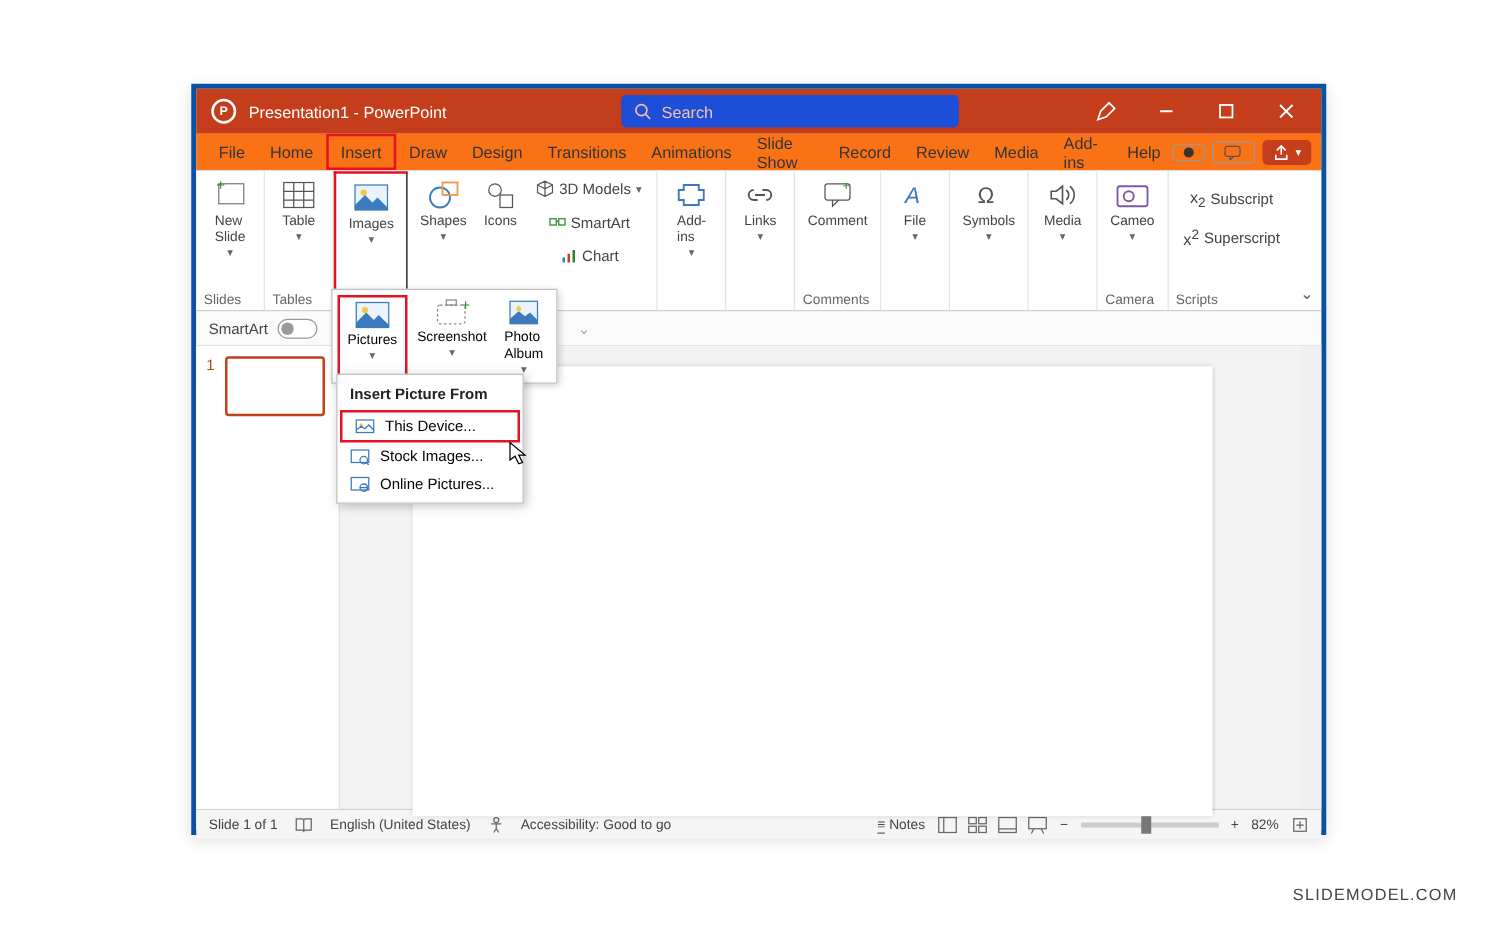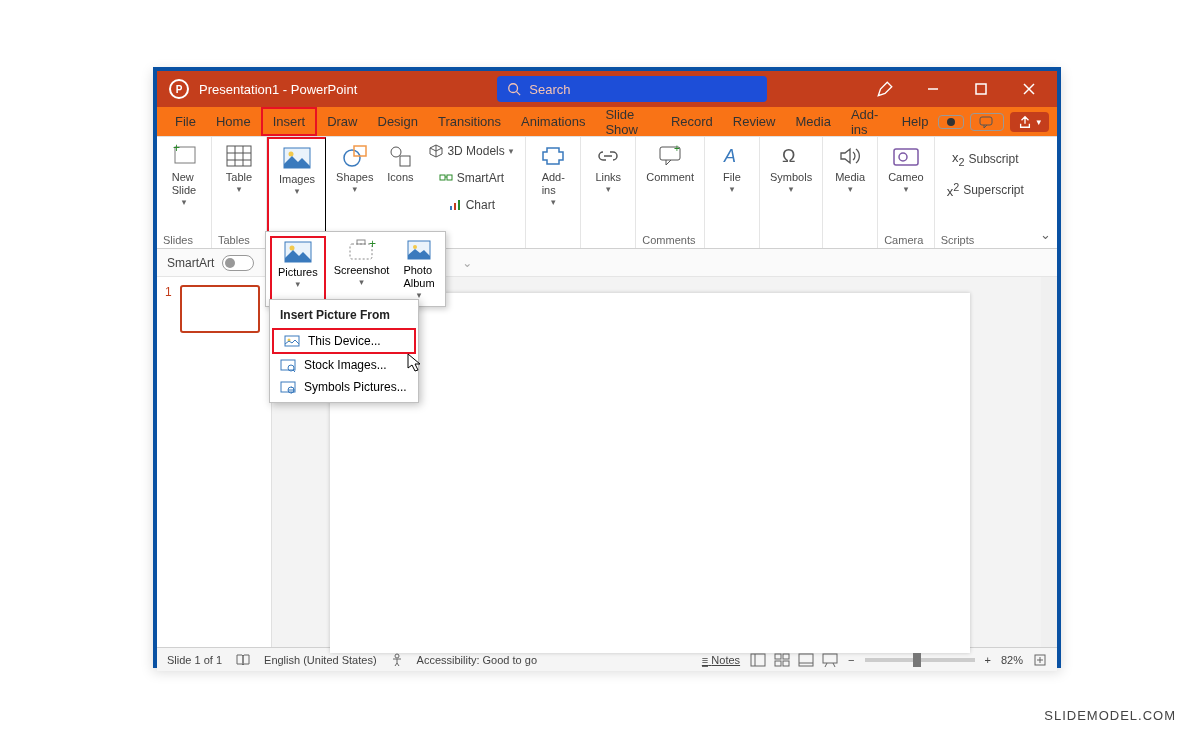--- a/index.html
+++ b/index.html
@@ -43,21 +43,21 @@
 .slide-num { color: #c43e1c; font-size: 12px; display: inline-block; vertical-align: top; }
 .slide-thumb { width: 80px; height: 48px; border: 2px solid #c43e1c; border-radius: 3px; background: #fff; display: inline-block; margin-left: 4px; }
 .canvas-area { flex: 1; position: relative; display: flex; align-items: flex-start; justify-content: center; padding-top: 10px; }
 .slide-canvas { width: 640px; height: 360px; background: #fff; box-shadow: 0 0 4px rgba(0,0,0,0.2); margin-right:30px; margin-top:6px; }
 .vscroll { position: absolute; right: 0; top: 0; width: 16px; height: 100%; background: #f0f0f0; }
 .statusbar { height: 24px; border-top: 1px solid #d0d0d0; background: #f5f5f5; display: flex; align-items: center; font-size: 11px; color: #444; padding: 0 10px; gap: 14px; }
 .status-right { margin-left: auto; display: flex; align-items: center; gap: 10px; }
 .view-icons { display: flex; gap: 8px; }
 .zoom-slider { width: 110px; height: 4px; background: #ccc; position: relative; }
 .zoom-slider-thumb { width: 8px; height: 14px; background: #777; position: absolute; top: -5px; left: 48px; }
-.watermark { position: absolute; bottom: 20px; right: 24px; font-size: 13px; letter-spacing: 1px; color: #444; }
+.watermark { position: absolute; bottom: 20px; right: 34px; font-size: 13px; letter-spacing: 1px; color: #444; }
 .cursor { position: absolute; top: 282px; left: 250px; z-index: 20; }
 svg { display: block; }
 .icon-box{width:30px;height:26px;display:flex;align-items:center;justify-content:center;}
 </style>
 </head>
 <body>
 
 <div class="outer-frame">
 
   <div class="titlebar">
@@ -351,21 +351,21 @@
     <svg width="14" height="12" viewBox="0 0 14 12">
         <path d="M1 1 L6 1 L7 2 L7 11 L6 10 L1 10 Z M13 1 L8 1 L7 2 L7 11 L8 10 L13 10 Z" stroke="#666" fill="none"></path>
       </svg>
     <span>English (United States)</span>
     <svg width="12" height="14" viewBox="0 0 12 14">
         <circle cx="6" cy="3" r="2" stroke="#666" fill="none"></circle>
         <path d="M2 6 L10 6 M6 6 L6 10 M4 13 L6 10 L8 13" stroke="#666" fill="none"></path>
       </svg>
     <span>Accessibility: Good to go</span>
     <div class="status-right">
-      <span style="text-decoration:underline"><span style="border-bottom:1px solid #666">≡</span> <span>Notes</span></span>
+      <span style=""><span style="border-bottom:1px solid #666">≡</span> <span>Notes</span></span>
       <div class="view-icons">
         <svg width="16" height="14" viewBox="0 0 16 14">
             <rect x="1" y="1" width="14" height="12" stroke="#666" fill="none"></rect>
             <line x1="5" y1="1" x2="5" y2="13" stroke="#666"></line>
           </svg>
         <svg width="16" height="14" viewBox="0 0 16 14">
             <rect x="1" y="1" width="6" height="5" stroke="#666" fill="none"></rect>
             <rect x="9" y="1" width="6" height="5" stroke="#666" fill="none"></rect>
             <rect x="1" y="8" width="6" height="5" stroke="#666" fill="none"></rect>
             <rect x="9" y="8" width="6" height="5" stroke="#666" fill="none"></rect>
@@ -442,21 +442,21 @@
         </svg>
       <span>Stock Images...</span>
     </div>
     <div class="dd-item">
       <svg width="16" height="14" viewBox="0 0 16 14">
           <rect x="1" y="2" width="14" height="10" stroke="#3a7abd" fill="none"></rect>
           <circle cx="11" cy="10" r="3" stroke="#3a7abd" fill="none"></circle>
           <line x1="8" y1="10" x2="14" y2="10" stroke="#3a7abd"></line>
           <path d="M11 7 A3 3 0 0 1 11 13" stroke="#3a7abd" fill="none"></path>
         </svg>
-      <span>Symbols Pictures...</span>
+      <span>Online Pictures...</span>
     </div>
   </div>
 
   <svg class="cursor" width="16" height="20" viewBox="0 0 16 20">
       <path d="M1 1 L1 15 L5 12 L8 18 L11 17 L8 11 L13 11 Z" fill="#fff" stroke="#000" stroke-width="1"></path>
     </svg>
 
 </div>
 
 <div class="watermark">SLIDEMODEL.COM</div>

